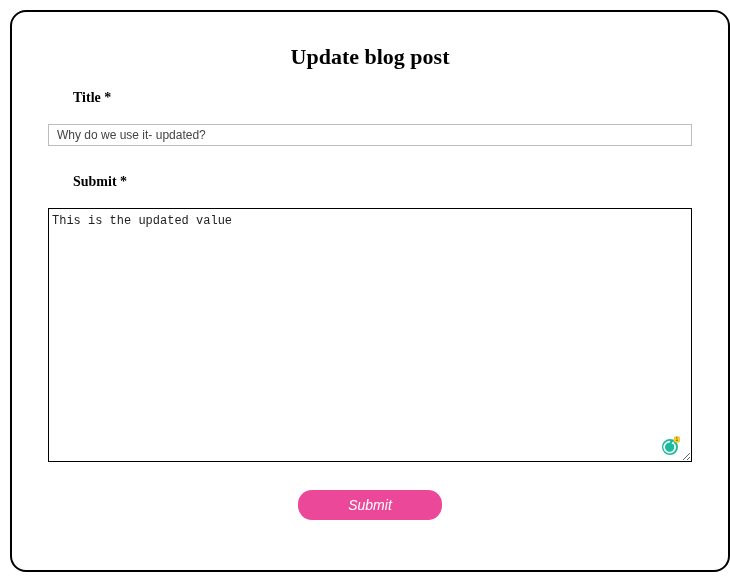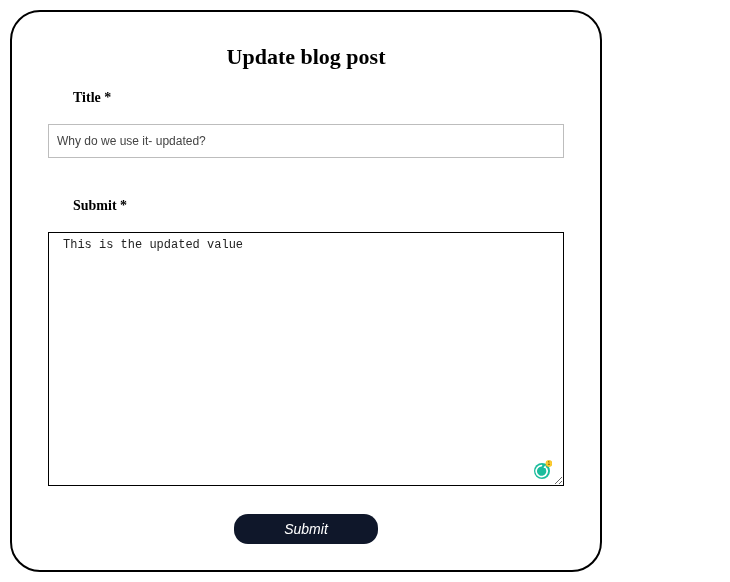--- a/index.html
+++ b/index.html
@@ -9,23 +9,23 @@
     }
     body {
       font-family: Arial, Helvetica, sans-serif;
       background: #fff;
       padding: 10px;
       width: 730px;
       height: 582px;
     }
     .card {
       border: 2px solid #000;
-      border-radius: 30px;
+      border-radius: 16px;
       padding: 28px 36px 18px 36px;
-      width: 592px;
+      width: 720px;
       height: 562px;
       position: relative;
     }
     .page-title {
       text-align: center;
       font-size: 22px;
       font-weight: bold;
       font-family: "Times New Roman", Times, serif;
       margin-bottom: 20px;
       margin-top: 4px;
@@ -34,32 +34,32 @@
       font-weight: bold;
       font-size: 14px;
       font-family: "Times New Roman", Times, serif;
       display: block;
       margin-bottom: 18px;
       margin-left: 25px;
     }
     .title-input {
       width: 100%;
       border: 1px solid #bdbdbd;
-      padding: 9px 8px;
+      padding: 3px 8px;
       font-size: 12px;
       font-family: Arial, Helvetica, sans-serif;
       color: #444;
-      margin-bottom: 40px;
+      margin-bottom: 28px;
       outline: none;
     }
     .content-textarea {
       width: 100%;
       height: 254px;
       border: 1px solid #000;
-      padding: 5px 14px;
+      padding: 5px 3px;
       font-family: "Courier New", Courier, monospace;
       font-size: 12px;
       resize: both;
       outline: none;
       color: #222;
     }
     .textarea-wrap {
       position: relative;
       margin-bottom: 24px;
     }
@@ -68,21 +68,21 @@
       right: 12px;
       bottom: 10px;
       width: 20px;
       height: 20px;
       pointer-events: none;
     }
     .submit-row {
       text-align: center;
     }
     .submit-button {
-      background: #0f172a;
+      background: #ec4899;
       color: #fff;
       border: none;
       border-radius: 14px;
       padding: 7px 50px;
       font-size: 14px;
       font-style: italic;
       cursor: pointer;
       font-family: Arial, Helvetica, sans-serif;
     }
   </style>

